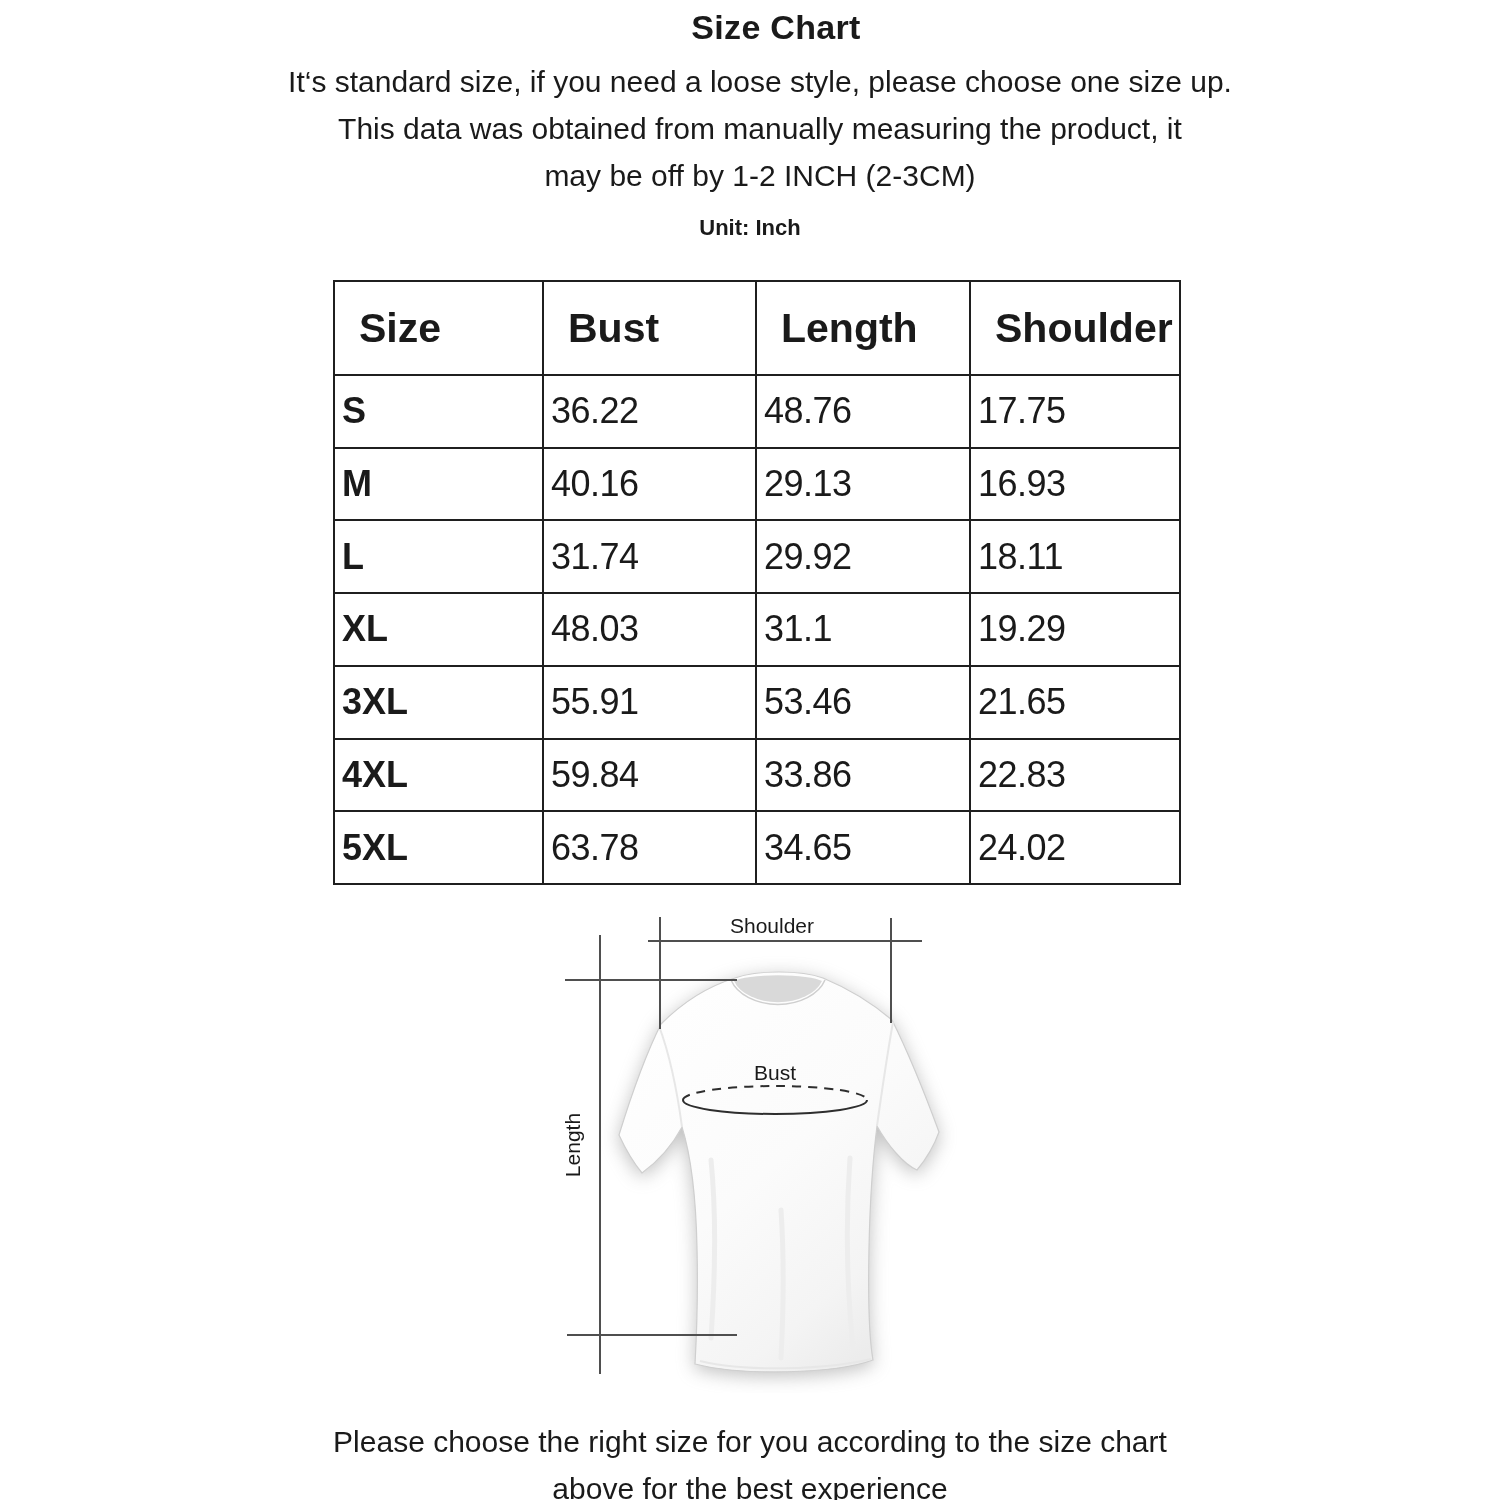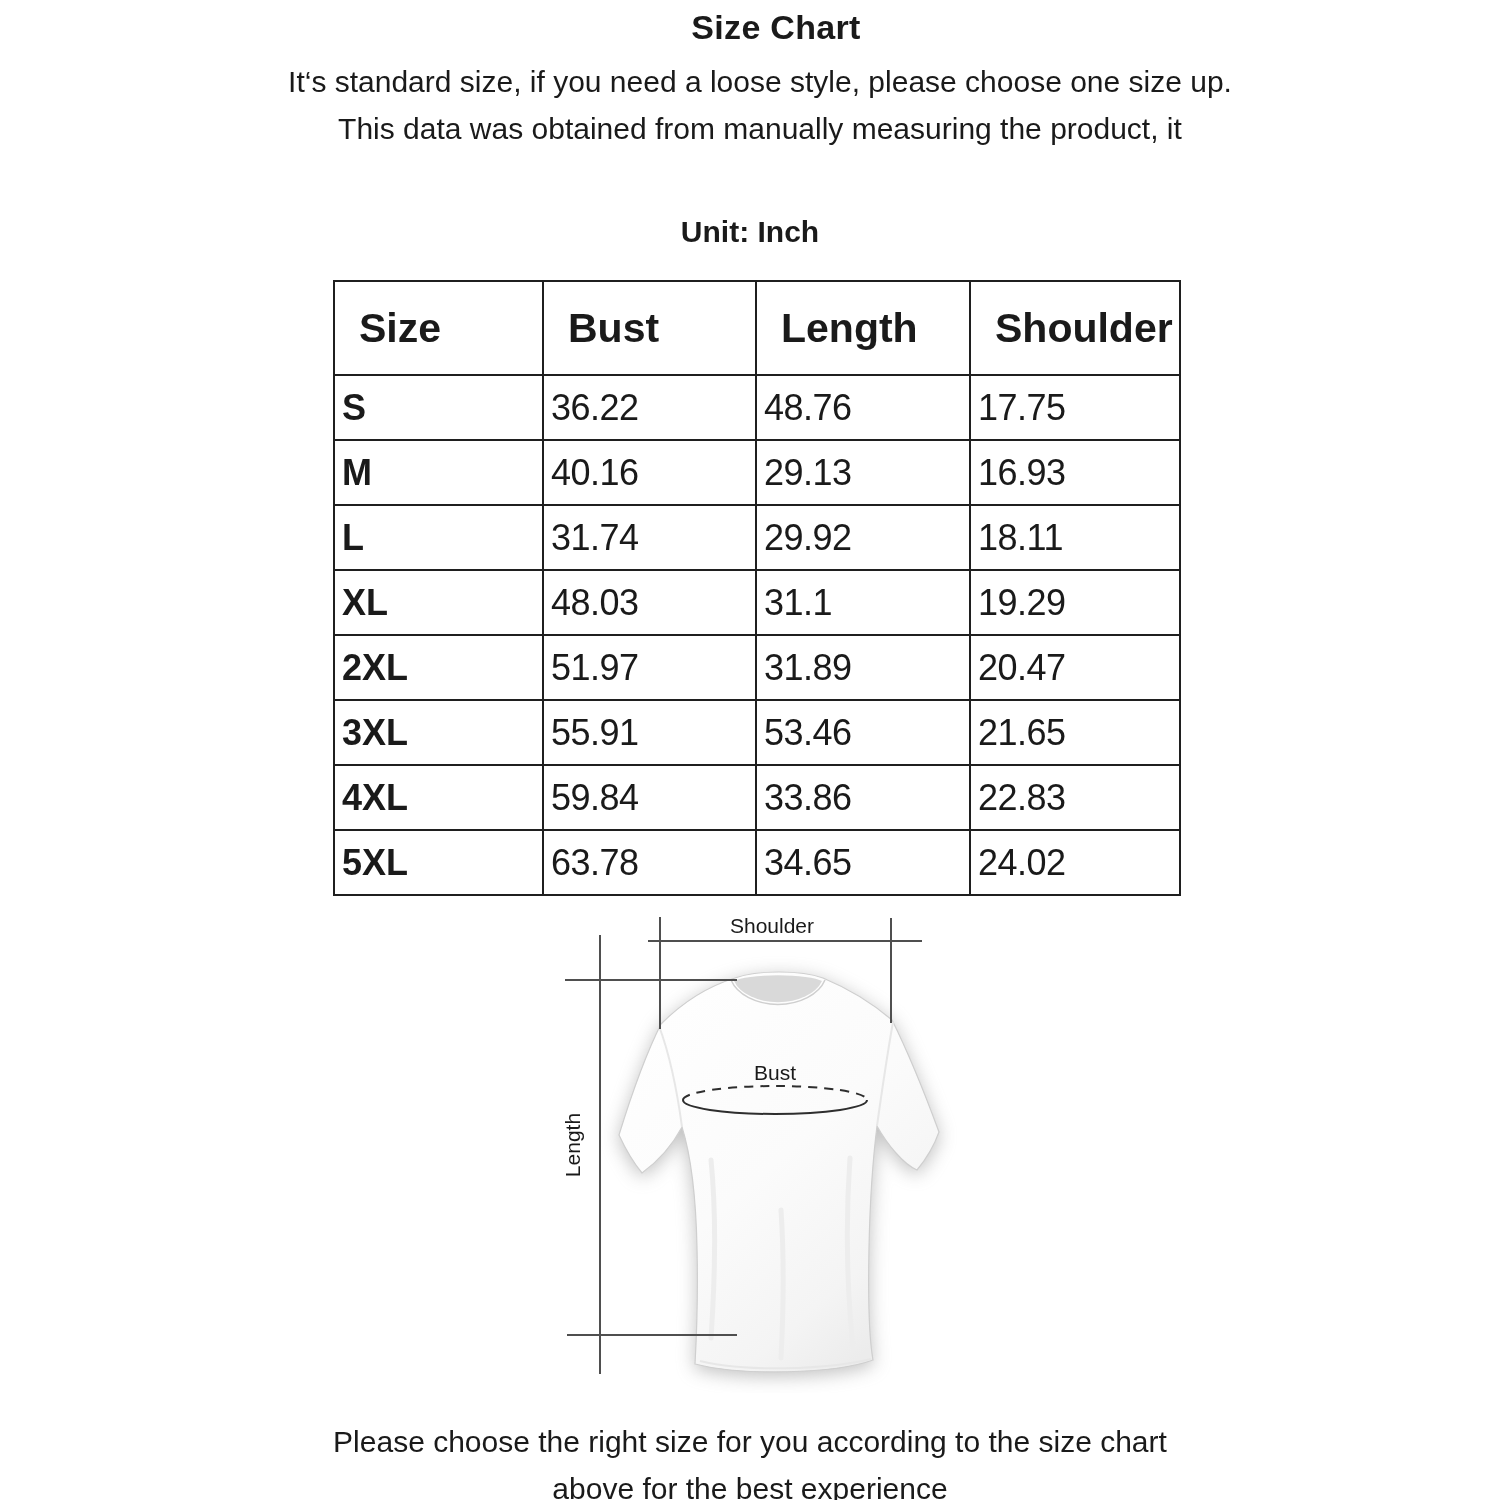--- a/index.html
+++ b/index.html
@@ -11,21 +11,21 @@
   .page-title {
     position:absolute; top:8px; left:0; width:1500px; margin:0;
     text-align:center; font-size:34px; font-weight:bold; letter-spacing:0.3px;padding-left:26px;
   }
   .description {
     position:absolute; top:48px; left:0; width:1500px; margin:10px;
     text-align:center; font-size:30px; line-height:47px; font-weight:normal;
   }
   .unit-label {
     position:absolute; top:215px; left:0; width:1500px;
-    text-align:center; font-size:30px; font-weight:bold;
+    text-align:center; font-size:22px; font-weight:bold;
   }
   table.size-table {
     position:absolute; left:333px; top:280px; width:846px; height:605px;
     border-collapse:collapse; table-layout:fixed;
   }
   .size-table th, .size-table td {
     border:2px solid #1f1f1f; vertical-align:middle; text-align:left;
     overflow:hidden; white-space:nowrap;
   }
   .size-table th {
@@ -54,21 +54,21 @@
     text-align:center; font-size:30px; line-height:47px;
   }
 </style>
 </head>
 <body>
 
 <h1 class="page-title">Size Chart</h1>
 
 <p class="description"><span>It‘s standard size, if you need a loose style, please choose one size up.</span><br>
 <span>This data was obtained from manually measuring the product, it</span><br>
-</p>
+<span>may be off by 1-2 INCH (2-3CM)</span></p>
 
 <div class="unit-label">Unit: Inch</div>
 
 <table class="size-table">
   <colgroup>
     <col style="width:209px">
       <col style="width:213px">
       <col style="width:214px">
       <col style="width:210px">
   </colgroup>
@@ -97,26 +97,20 @@
       <td class="size-cell">L</td>
       <td>31.74</td>
       <td>29.92</td>
       <td>18.11</td>
     </tr>
     <tr>
       <td class="size-cell">XL</td>
       <td>48.03</td>
       <td>31.1</td>
       <td>19.29</td>
-    </tr>
-    <tr>
-      <td class="size-cell">2XL</td>
-      <td>51.97</td>
-      <td>31.89</td>
-      <td>20.47</td>
     </tr>
     <tr>
       <td class="size-cell">3XL</td>
       <td>55.91</td>
       <td>53.46</td>
       <td>21.65</td>
     </tr>
     <tr>
       <td class="size-cell">4XL</td>
       <td>59.84</td>

